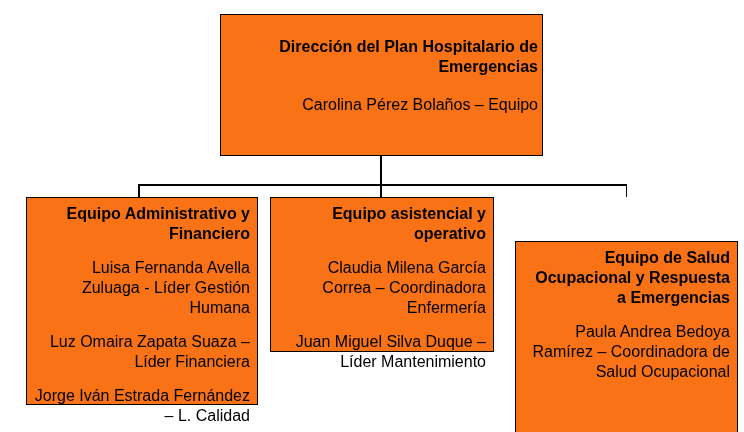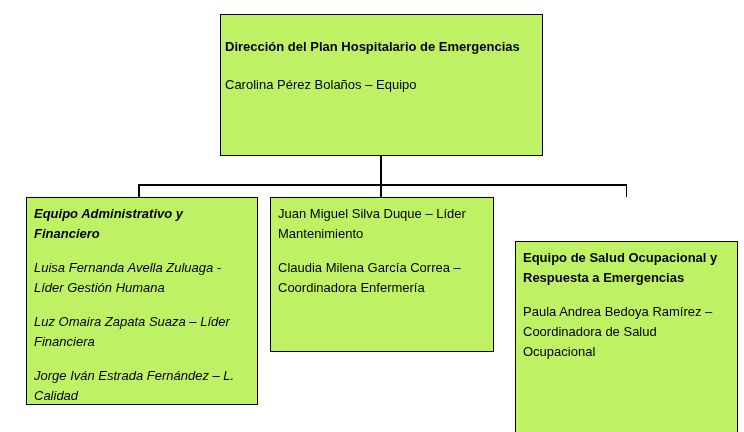--- a/index.html
+++ b/index.html
@@ -13,43 +13,43 @@
     height: 432px;
     background: #ffffff;
     font-family: "Liberation Sans", sans-serif;
     color: #000000;
     overflow: hidden;
   }
   .box {
     position: absolute;
     box-sizing: border-box;
     border: 1.5px solid #000000;
-    background: #bef264;
-    text-align: left;
-    font-size: 13px;
+    background: #f97316;
+    text-align: right;
+    font-size: 16px;
     line-height: 20px;
   }
   .box .title {
     font-weight: bold;
   }
   .box p {
     margin: 0 0 14px 0;
   }
   #root-box {
     left: 220px; top: 14px;
     width: 323px; height: 142px;
     padding: 22px 4px 0 4px;
   }
   #root-box p { margin-bottom: 18px; }
   .team {
     padding: 6px 7px 0 7px;
   }
   #team-admin-box {
     left: 26px; top: 197px;
-    width: 232px; height: 208px; font-style: italic;
+    width: 232px; height: 208px;
   }
   #team-asistencial-box {
     left: 270px; top: 197px;
     width: 224px; height: 155px;
   }
   #team-salud-box {
     left: 515px; top: 197px;
     width: 223px; height: 216px; margin-top: 44px;
   }
   .connector {
@@ -79,22 +79,23 @@
   <div class="connector" id="connector-drop-right"></div>
 
   <div class="box team" id="team-admin-box">
     <p class="title">Equipo Administrativo y Financiero</p>
     <p class="member">Luisa Fernanda Avella Zuluaga - Líder Gestión Humana</p>
     <p class="member">Luz Omaira Zapata Suaza – Líder Financiera</p>
     <p class="member">Jorge Iván Estrada Fernández – L. Calidad</p>
   </div>
 
   <div class="box team" id="team-asistencial-box">
+    <p class="title">Equipo asistencial y operativo</p>
+    <p class="member">Claudia Milena García Correa – Coordinadora Enfermería</p>
     <p class="member">Juan Miguel Silva Duque – Líder Mantenimiento</p>
-    <p class="member">Claudia Milena García Correa – Coordinadora Enfermería</p>
   </div>
 
   <div class="box team" id="team-salud-box">
     <p class="title">Equipo de Salud Ocupacional y Respuesta a Emergencias</p>
     <p class="member">Paula Andrea Bedoya Ramírez – Coordinadora de Salud Ocupacional</p>
   </div>
 
 </div>
 
 </body></html>

